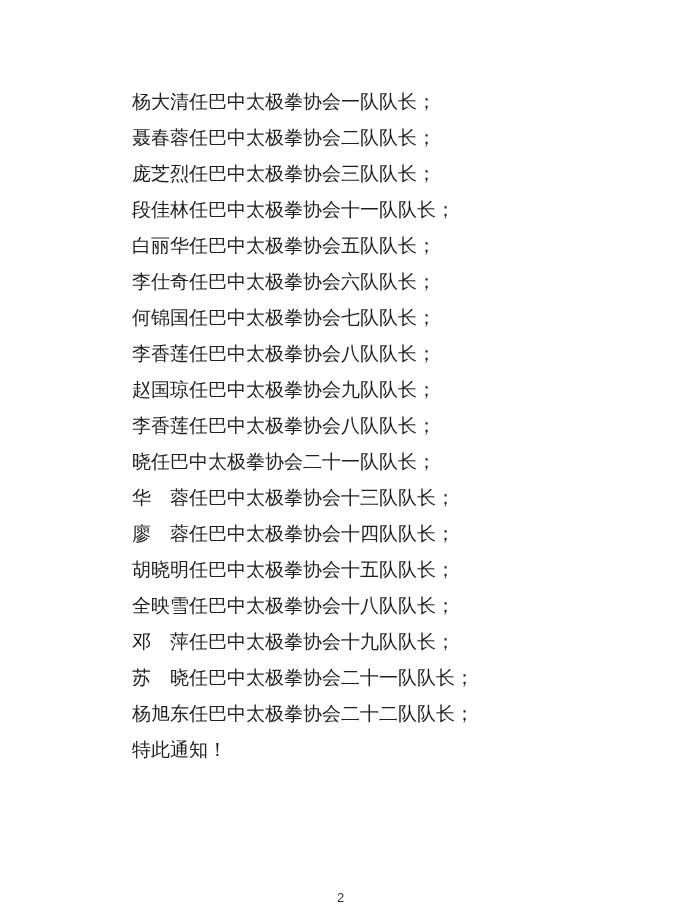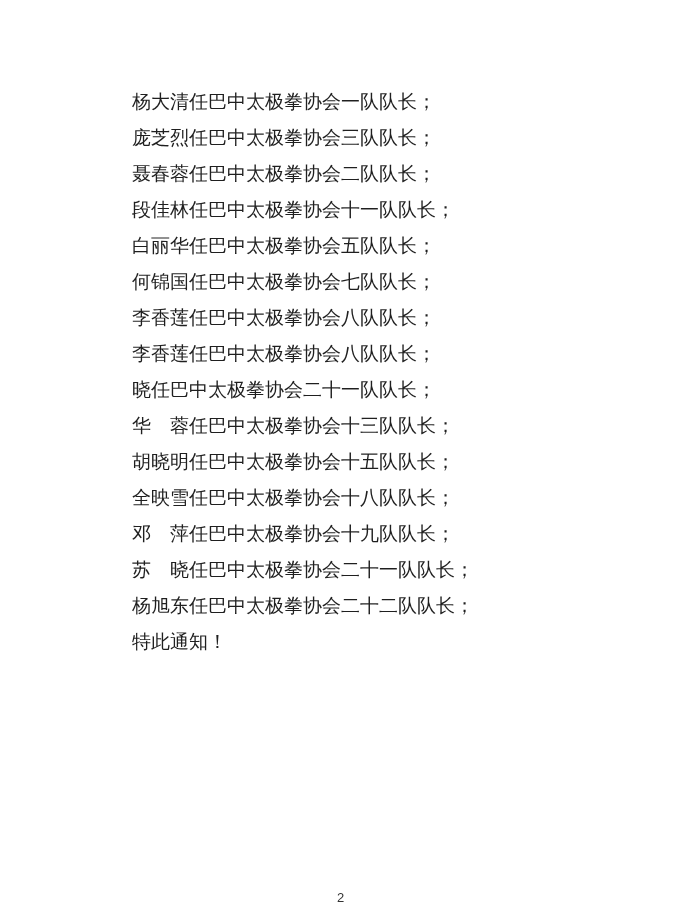--- a/index.html
+++ b/index.html
@@ -42,29 +42,32 @@
     font-size: 13px;
     color: #333333;
   }
 </style>
 </head>
 <body>
 
 <div class="page">
   <div class="doc-body">
     <p class="doc-line">杨大清任巴中太极拳协会一队队长；</p>
+    <p class="doc-line">聂春蓉任巴中太极拳协会二队队长；</p>
     <p class="doc-line">庞芝烈任巴中太极拳协会三队队长；</p>
-    <p class="doc-line">聂春蓉任巴中太极拳协会二队队长；</p>
     <p class="doc-line">段佳林任巴中太极拳协会十一队队长；</p>
     <p class="doc-line">白丽华任巴中太极拳协会五队队长；</p>
+    <p class="doc-line">李仕奇任巴中太极拳协会六队队长；</p>
     <p class="doc-line">何锦国任巴中太极拳协会七队队长；</p>
     <p class="doc-line">李香莲任巴中太极拳协会八队队长；</p>
+    <p class="doc-line">赵国琼任巴中太极拳协会九队队长；</p>
     <p class="doc-line">李香莲任巴中太极拳协会八队队长；</p>
     <p class="doc-line">晓任巴中太极拳协会二十一队队长；</p>
     <p class="doc-line">华　蓉任巴中太极拳协会十三队队长；</p>
+    <p class="doc-line">廖　蓉任巴中太极拳协会十四队队长；</p>
     <p class="doc-line">胡晓明任巴中太极拳协会十五队队长；</p>
     <p class="doc-line">全映雪任巴中太极拳协会十八队队长；</p>
     <p class="doc-line">邓　萍任巴中太极拳协会十九队队长；</p>
     <p class="doc-line">苏　晓任巴中太极拳协会二十一队队长；</p>
     <p class="doc-line">杨旭东任巴中太极拳协会二十二队队长；</p>
     <p class="doc-line">特此通知！</p>
   </div>
   <div class="page-footer">
     <span class="page-number">2</span>
   </div>

